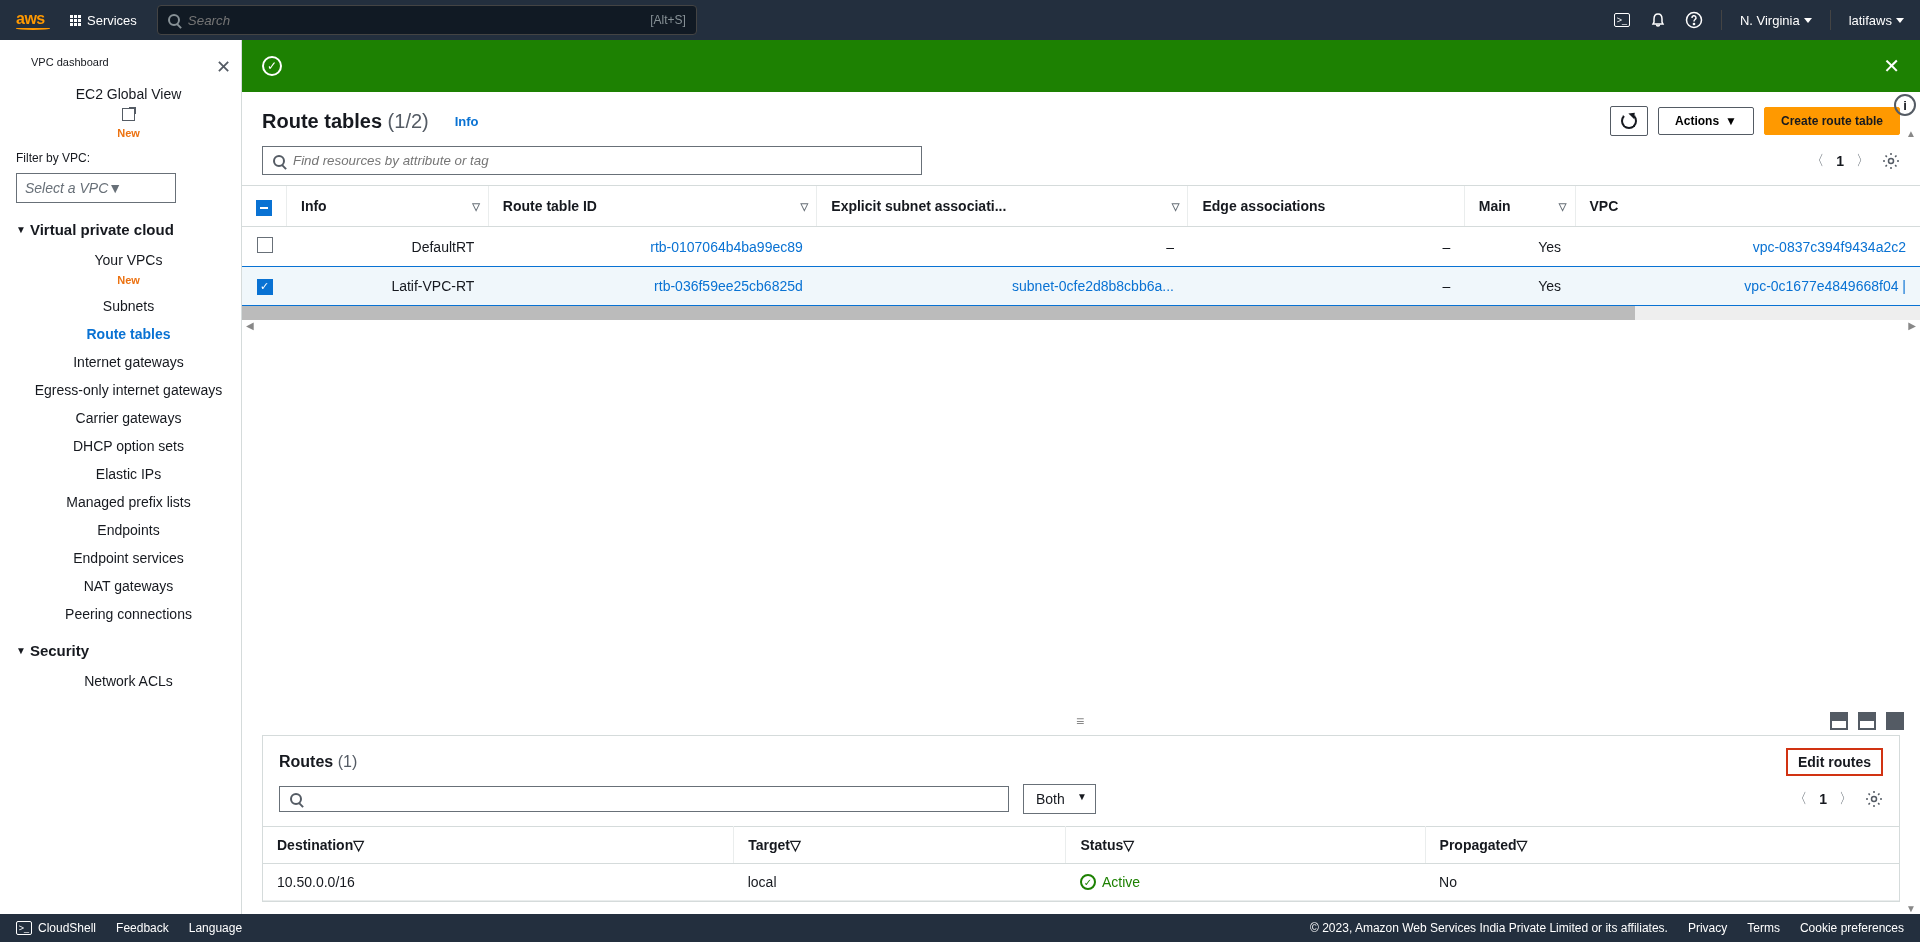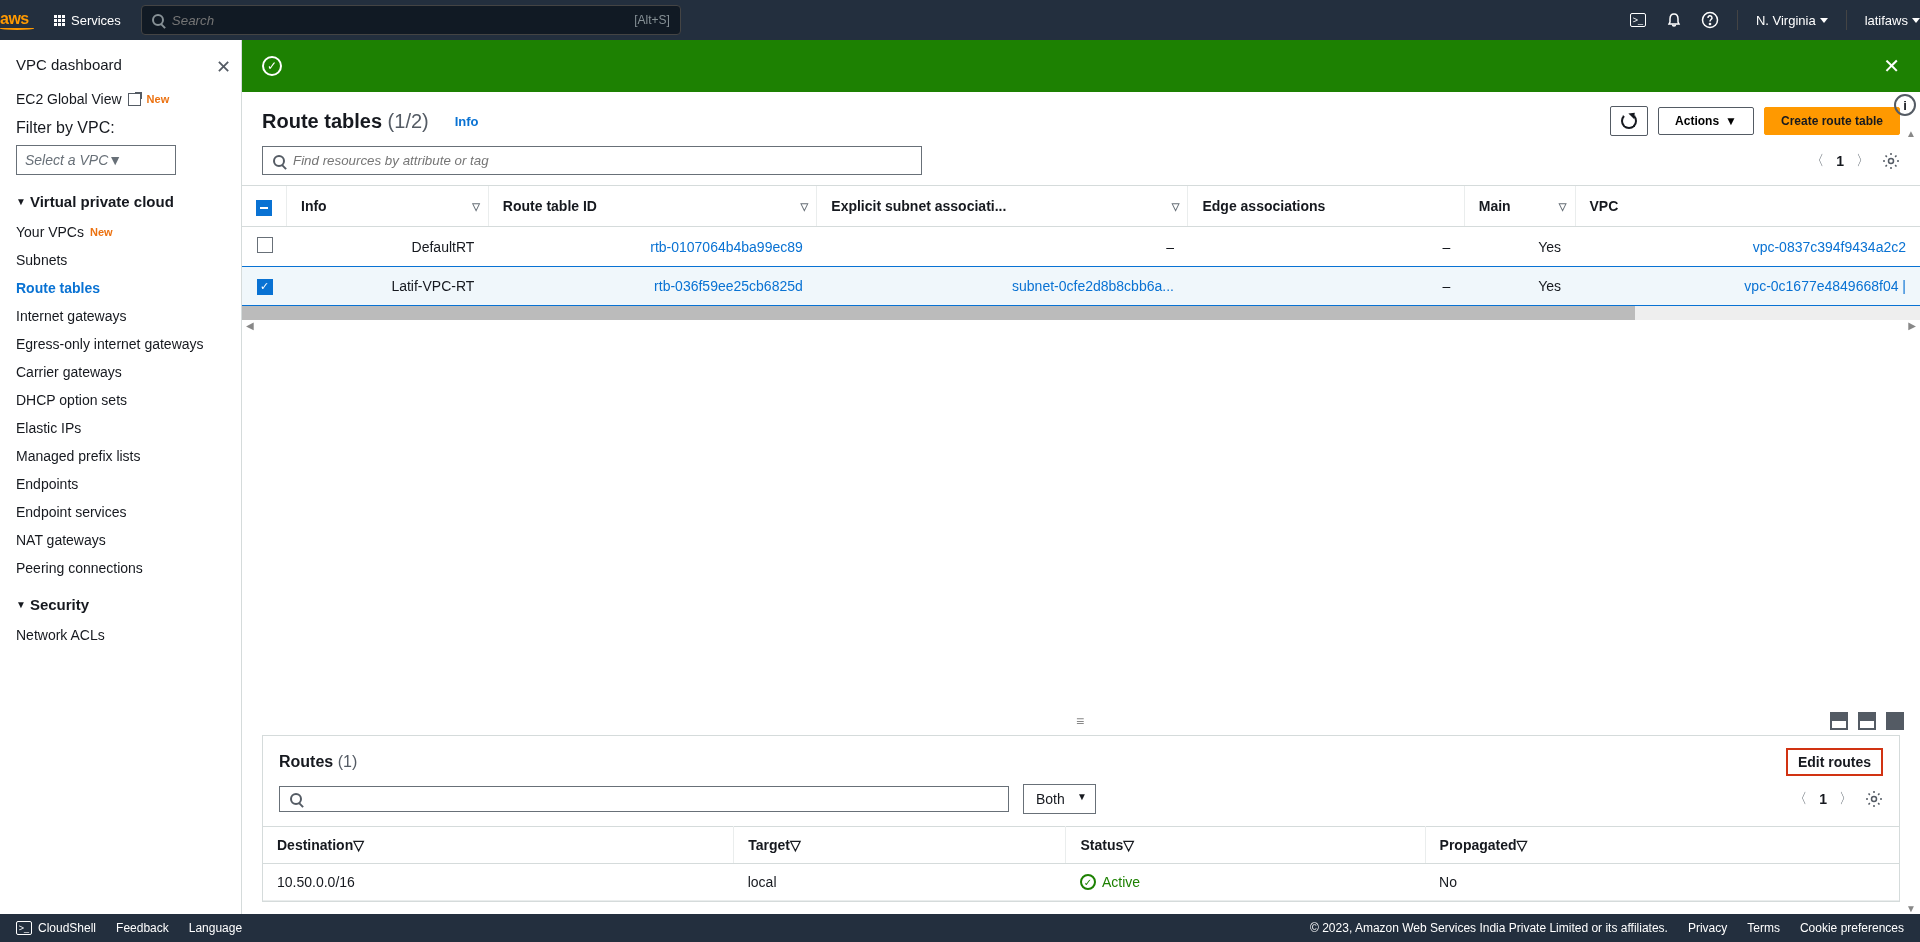--- a/index.html
+++ b/index.html
@@ -1,45 +1,45 @@
 <!DOCTYPE html>
 <html><head>
 <meta charset="utf-8">
 <style>
 * { box-sizing: border-box; margin: 0; padding: 0; font-family: "Amazon Ember", "Helvetica Neue", Arial, sans-serif; }
 body { background: #fff; color: #16191f; font-size: 14px; overflow: hidden; }
 
 
-.topnav { height: 40px; background: #232f3e; display: flex; align-items: center; color: #fff; padding: 0 0; gap: 12px; }
+.topnav { height: 40px; background: #232f3e; display: flex; align-items: center; color: #fff; padding: 0 16px; gap: 12px; }
 .aws-logo { color: #ff9900; font-weight: bold; font-size: 16px; letter-spacing: -0.5px; }
 .aws-logo .smile { display:block; height:3px; width:34px; border-bottom:2px solid #ff9900; border-radius: 0 0 50% 50%; margin-top:-1px;}
 .services-btn { display: flex; align-items: center; gap: 6px; cursor: pointer; font-size: 13px; padding: 4px 8px; }
 .grid-icon { display: inline-grid; grid-template-columns: repeat(3,3px); grid-gap:1px; }
 .grid-icon span { width:3px; height:3px; background:#fff; }
 .search-box { flex: 0 0 540px; background: #111a24; border: 1px solid #444; border-radius: 4px; height: 30px; display: flex; align-items: center; padding: 0 10px; color: #879196; gap: 8px; }
 .search-box input { background: transparent; border: none; outline: none; color: #fff; flex: 1; font-style: italic; }
 .search-kbd { color: #879196; font-size: 12px; }
 .topnav-spacer { flex: 1; }
 .topnav-right { display: flex; align-items: center; gap: 18px; font-size: 13px; }
 .topnav-icon { width: 18px; height: 18px; display:flex; align-items:center; justify-content:center; cursor:pointer; }
 .region, .user { cursor:pointer; display:flex; align-items:center; gap:4px; }
 .caret-down::after { content:''; border-left:4px solid transparent; border-right:4px solid transparent; border-top:5px solid #fff; display:inline-block; }
 .divider-v { width:1px; height:20px; background:#444; }
 
 
 .main { display: flex; height: calc(100vh - 40px - 28px); }
 .sidebar { width: 242px; border-right: 1px solid #d5dbdb; padding: 16px 0 16px 16px; overflow-y: auto; }
 .sidebar .sb-close { float: right; margin-right: 10px; cursor:pointer; font-size:18px; color:#545b64;}
-.sb-title { font-size: 15px; margin-bottom: 12px; cursor:pointer; }
-.sb-link { font-size: 14px; padding: 6px 0; cursor: pointer; display:flex; align-items:center; gap:6px;}
+.sb-title { font-size: 11px; margin-bottom: 12px; cursor:pointer;margin-left:15px; }
+.sb-link { font-size: 14px; padding: 6px 0; cursor: pointer; display:flex; align-items:center; gap:6px;flex-direction:column;}
 .sb-link.active { color: #0972d3; font-weight: bold; }
 .new-badge { color:#ec7211; font-size:11px; font-weight:bold; }
 .ext-icon { width:13px; height:13px; border:1px solid #545b64; position:relative; display:inline-block;}
 .ext-icon::after{content:'';position:absolute;top:-2px;right:-2px;width:6px;height:6px;border-top:1px solid #545b64;border-right:1px solid #545b64;}
-.filter-label { font-size: 16px; margin: 6px 0 8px; }
+.filter-label { font-size: 12px; margin: 6px 0 8px; }
 .select-vpc { width: 160px; border:1px solid #687078; padding:6px 8px; font-style:italic; color:#687078; display:flex; justify-content:flex-start; align-items:center; cursor:pointer; margin-bottom:18px;}
 .sb-section { font-weight: bold; font-size: 15px; margin: 14px 0 8px; cursor:pointer; display:flex; align-items:center; gap:4px;}
 .sb-section::before { content:'▼'; font-size:10px; }
 
 
 .content { flex:1; display:flex; flex-direction:column; overflow:hidden; position:relative; }
 .banner { background:#1d8102; color:#fff; padding:14px 20px; display:flex; align-items:center; gap:12px; }
 .banner-close { margin-left:auto; cursor:pointer; font-size:20px; }
 .check-circle { width:20px; height:20px; border:2px solid #fff; border-radius:50%; display:flex; align-items:center; justify-content:center; font-size:12px;}
 

